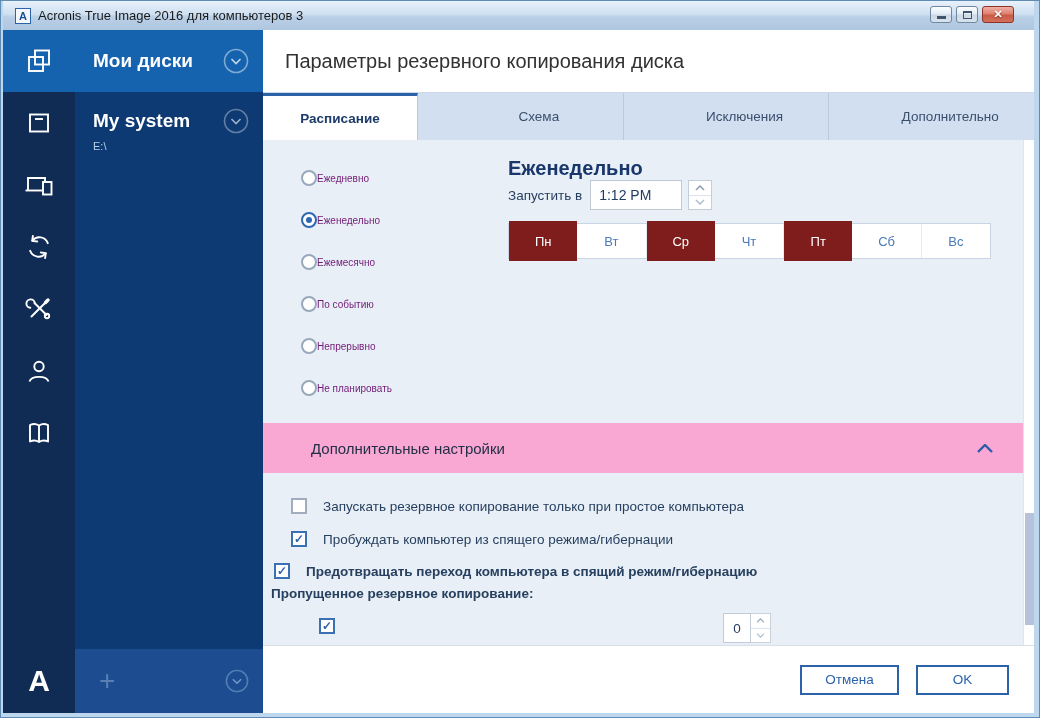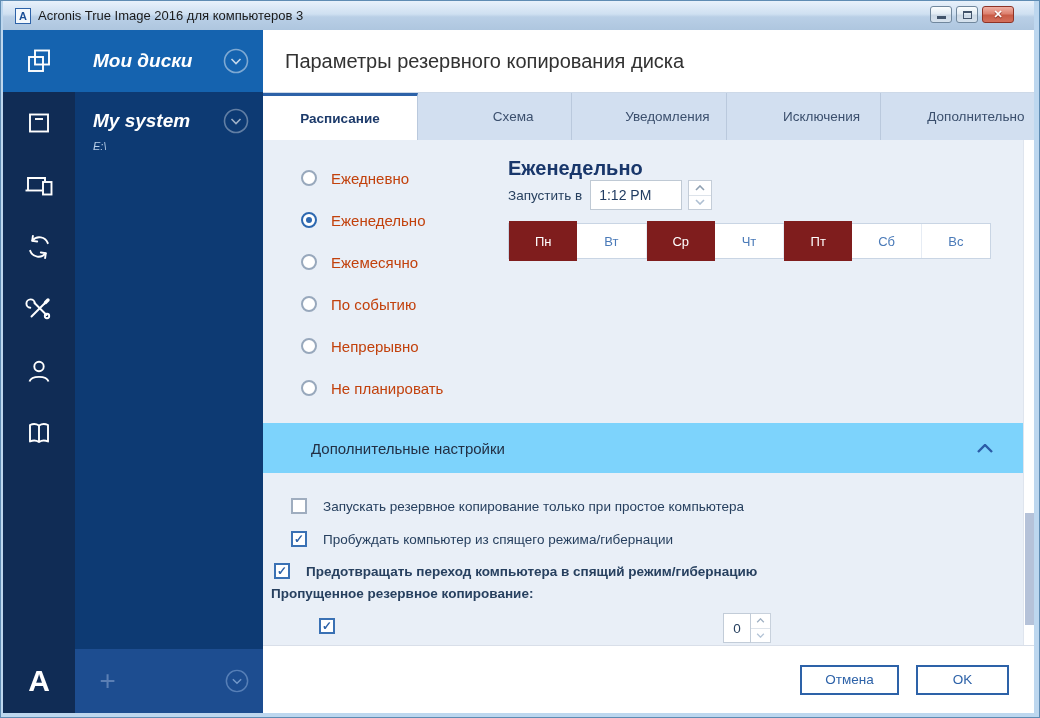--- a/index.html
+++ b/index.html
@@ -42,21 +42,21 @@
   .app-body{ height:683px; display:flex; }
 
   
   .rail{ width:72px; background:#102c55; display:flex; flex-direction:column; }
   .rail-item{ height:62px; display:flex; align-items:center; justify-content:center; }
   .rail-item.active{ background:#1563af; }
   .rail-logo{ margin-top:auto; height:64px; display:flex; align-items:center; justify-content:center;
               color:#fff; font-size:30px; font-weight:700; }
 
   
-  .nav{ width:188px; background:#0d3a73; display:flex; flex-direction:column; color:#fff;font-style:italic; }
+  .nav{ width:188px; background:#0d3a73; display:flex; flex-direction:column; color:#fff; }
   .nav-header{ height:62px; background:#1563af; display:flex; align-items:center;
                padding:0 14px 0 18px; }
   .nav-header-label{ font-size:19px; font-weight:700; flex:1; }
   .nav-item{ padding:16px 14px 0 18px; }
   .nav-item-row{ display:flex; align-items:center; }
   .nav-item-name{ font-size:19px; font-weight:700; flex:1; }
   .nav-item-drive{ font-size:11px; color:#b9cfe8; margin-top:6px; }
   .nav-footer{ margin-top:auto; height:64px; background:#1d4d90; display:flex; align-items:center;
                padding:0 14px 0 24px; }
   .nav-add{ font-size:28px; font-weight:400; color:#5b7fb4; flex:1; line-height:1; }
@@ -76,21 +76,21 @@
   .content{ position:relative; height:505px; background:#e9eff7; overflow:hidden; }
 
   
   .radio-col{ position:absolute; left:38px; top:30px; display:flex; flex-direction:column; gap:26px; }
   .radio-row{ display:flex; align-items:center; height:16px; }
   .radio{ width:16px; height:16px; border:2px solid #98a8bc; border-radius:50%; background:#fff;
           position:relative; flex:none; }
   .radio.checked{ border-color:#2d68b0; }
   .radio.checked::after{ content:""; position:absolute; left:3px; top:3px; width:6px; height:6px;
           border-radius:50%; background:#2d68b0; }
-  .radio-label{ margin-left:14px; font-size:15px; color:#c2410c; }
+  .radio-label{ font-size:10px; color:#701a75; }
 
   
   .weekly{ position:absolute; left:245px; top:16px; width:500px; }
   .weekly-heading{ font-size:20px; font-weight:700; color:#19376b; line-height:24px; }
   .time-row{ display:flex; align-items:center; }
   .time-label{ font-size:13.5px; color:#27405f; margin-right:8px; }
   .time-input{ width:92px; height:30px; border:1px solid #bfc9d4; background:#fff;
                font-family:"Liberation Sans",sans-serif; font-size:14px; color:#213c62;
                padding-left:8px; outline:none; }
   .spinner{ width:24px; height:30px; border:1px solid #c4cdd8; background:#fff; margin-left:6px;
@@ -99,21 +99,21 @@
   .spin-half.up{ border-bottom:1px solid #dde3ea; }
   .days{ display:flex; width:483px; height:36px; margin-top:13px; background:#fff;
          border:1px solid #c9d5e4; align-items:stretch; }
   .day{ flex:1; display:flex; align-items:center; justify-content:center;
         font-size:13px; color:#4a7ab8; border-right:1px solid #e6ecf4; cursor:default; }
   .day:last-child{ border-right:none; }
   .day.selected{ background:#7f1d1d; color:#fff; margin:-3px 0; position:relative; z-index:2;
                  border-right:none; }
 
   
-  .band{ position:absolute; left:0; top:283px; width:760px; height:50px; background:#7dd3fc;
+  .band{ position:absolute; left:0; top:283px; width:760px; height:50px; background:#f9a8d4;
          display:flex; align-items:center; cursor:default; }
   .band-label{ margin-left:48px; font-size:15px; color:#222f44; flex:1; }
   .band-chevron{ margin-right:30px; display:flex; }
 
   
   .cb-row{ position:absolute; display:flex; align-items:center; }
   .checkbox{ width:16px; height:16px; border:2px solid #9fadbf; background:#fff; flex:none;
              display:flex; align-items:center; justify-content:center; }
   .checkbox.checked{ border-color:#3a71b4; }
   .checkbox.checked::after{ content:"✓"; color:#2d62a8; font-size:12px; font-weight:700; line-height:1; }
@@ -259,21 +259,20 @@
 
     <div class="main">
 
       <div class="main-header">
         <div class="main-title">Параметры резервного копирования диска</div>
       </div>
 
       <div class="tabs">
         <div class="tab active">Расписание</div>
         <div class="tab">Схема</div>
-        <div class="tab">Уведомления</div>
         <div class="tab">Исключения</div>
         <div class="tab">Дополнительно</div>
       </div>
 
       <div class="content">
 
         <div class="radio-col">
           <div class="radio-row">
             <span class="radio"></span>
             <span class="radio-label">Ежедневно</span>

